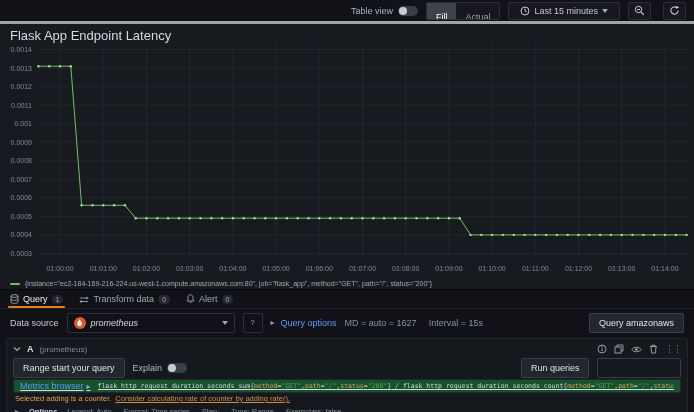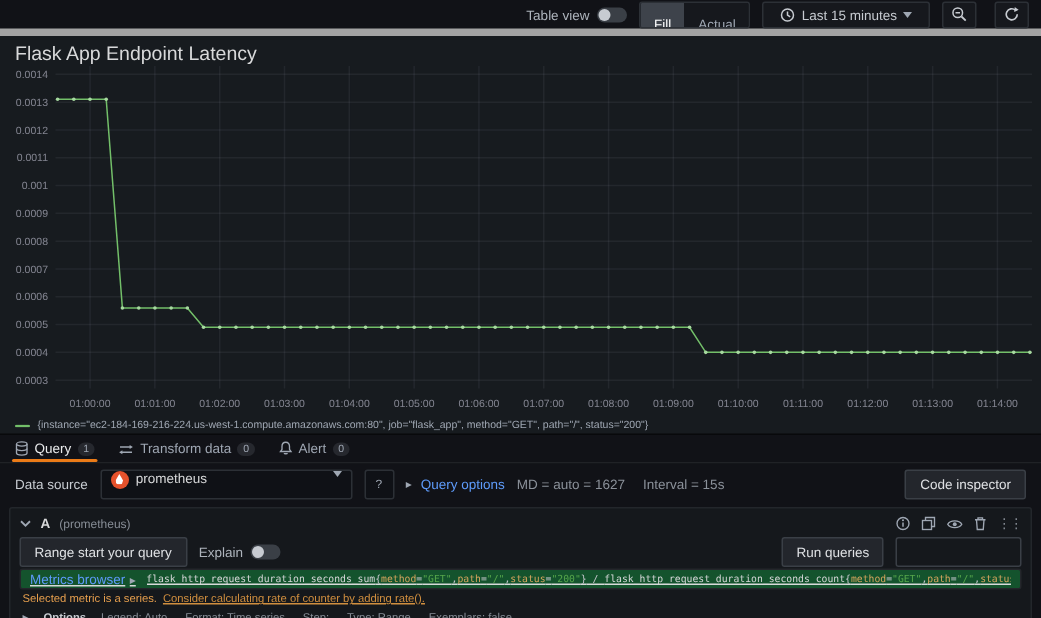--- a/index.html
+++ b/index.html
@@ -6,21 +6,21 @@
   html,body { width:694px; height:412px; overflow:hidden; }
   body {
     background:#111217;
     color:#d8d9da;
     font-family:"Liberation Sans", sans-serif;
     font-size:9px;
   }
   
   .toolbar {
     height:24px; display:flex; justify-content:flex-end; align-items:center;
-    gap:8px; padding:0 8px; background:#111217; border-bottom:5px solid #a3a3a3;
+    gap:8px; padding:0 8px; background:#111217; border-bottom:3px solid #a3a3a3;
   }
   .tv-group { display:flex; align-items:center; gap:5px; color:#aeb4bc; }
   .toggle { width:20px; height:10px; border-radius:5px; background:#3a3f46; position:relative; cursor:pointer; }
   .toggle .knob { width:8px; height:8px; border-radius:50%; background:#c7cbd1; position:absolute; top:1px; left:1px; }
   .seg-group { display:flex; border:1px solid #2c3036; border-radius:2px; overflow:hidden; height:18px; }
   .seg { padding:14px 9px; display:flex; align-items:center; color:#9fa7b3; background:#16181d; cursor:pointer; }
   .seg.active { background:#3e434b; color:#ffffff; }
   .tb-btn {
     height:18px; display:flex; align-items:center; gap:4px; padding:0 11px;
     border:1px solid #2c3036; border-radius:2px; background:#16181d; color:#c7cbd1; cursor:pointer;
@@ -40,22 +40,22 @@
   .tabs { height:19px; display:flex; align-items:stretch; gap:16px; padding:0 10px; background:#111217; border-bottom:1px solid #202226; }
   .tab { display:flex; align-items:center; gap:4px; color:#9fa7b3; position:relative; cursor:pointer; }
   .tab.active { color:#e9eaeb; }
   .tab.active::after { content:""; position:absolute; left:-2px; right:-2px; bottom:0; height:2px; background:#eb7b18; border-radius:1px; }
   .badge { font-size:7px; background:#26282e; color:#9fa7b3; border-radius:7px; padding:1px 4px; line-height:1; }
   .tab .ticon { color:#9fa7b3; }
   
   .ds-bar { height:27px; display:flex; align-items:center; gap:8px; padding:0 10px; background:#111217; }
   .ds-label { color:#c7cbd1; }
   .ds-select {
-    width:168px; height:20px; display:flex; gap:5px; padding:0 6px;
-    background:#0f1116; border:1px solid #2c3036; border-radius:2px; cursor:pointer;
+    width:168px; height:20px; display:flex; align-items:center; gap:5px; padding:0 6px;
+    background:#0f1116; border:1px solid #2c3036; border-radius:2px; cursor:pointer;font-style:italic;
   }
   .ds-select .name { flex:1; color:#d8d9da; }
   .prom-ic { width:12px; height:12px; border-radius:50%; background:#e6522c; position:relative; flex:none; }
   .prom-ic::after { content:""; position:absolute; left:3.5px; top:2.5px; width:5px; height:7px;
     background:#fff; clip-path:polygon(50% 0%, 78% 34%, 100% 62%, 88% 100%, 12% 100%, 0% 62%, 25% 32%); border-radius:40%; }
   .help-btn { width:20px; height:20px; border:1px solid #2c3036; border-radius:2px; background:#0f1116;
     display:flex; align-items:center; justify-content:center; color:#9fa7b3; font-size:8px; cursor:pointer; }
   .qopts { display:flex; align-items:center; gap:6px; cursor:pointer; }
   .chev { color:#9fa7b3; font-size:8px; }
   .link-blue { color:#5e9bfa; }
@@ -292,21 +292,21 @@
   <div class="help-btn">?</div>
   <div class="qopts">
     <span class="chev">▸</span>
     <span class="link-blue">Query options</span>
   </div>
   <div class="qopts-summary">
     <span>MD = auto = 1627</span>
     <span>Interval = 15s</span>
   </div>
   <div class="spacer"></div>
-  <div class="btn-secondary">Code inspector</div>
+  <div class="btn-secondary">Query amazonaws</div>
 </div>
 
 <div class="query-section">
   <div class="q-header">
     <svg class="ic" width="8" height="6" viewBox="0 0 8 6">
       <polyline points="1,1.5 4,4.5 7,1.5" fill="none" stroke="#9fa7b3" stroke-width="1.2"></polyline>
     </svg>
     <span class="q-ref">A</span>
     <span class="q-ds-hint">(prometheus)</span>
     <div class="spacer"></div>
@@ -347,21 +347,21 @@
     </div>
   </div>
   <div class="q-editor">
     <span class="mb-label">
       <span>Metrics browser</span>
       <span class="chev">▸</span>
     </span>
     <div class="code" id="promql-code"><span class="tk-m">flask_http_request_duration_seconds_sum</span><span class="tk-p">{</span><span class="tk-l">method</span><span class="tk-p">=</span><span class="tk-s">"GET"</span><span class="tk-p">,</span><span class="tk-l">path</span><span class="tk-p">=</span><span class="tk-s">"/"</span><span class="tk-p">,</span><span class="tk-l">status</span><span class="tk-p">=</span><span class="tk-s">"200"</span><span class="tk-p">}</span><span class="tk-p"> / </span><span class="tk-m">flask_http_request_duration_seconds_count</span><span class="tk-p">{</span><span class="tk-l">method</span><span class="tk-p">=</span><span class="tk-s">"GET"</span><span class="tk-p">,</span><span class="tk-l">path</span><span class="tk-p">=</span><span class="tk-s">"/"</span><span class="tk-p">,</span><span class="tk-l">status</span></div>
   </div>
   <div class="q-warning">
-    <span class="warn-text">Selected metric is a series.</span>
+    <span class="warn-text">Selected adding is a counter.</span>
     <span class="warn-link">Consider calculating rate of counter by adding rate().</span>
   </div>
   <div class="q-options">
     <span class="chev">▸</span>
     <span class="opt-title">Options</span>
     <span id="options-items" style="display:flex;gap:12px;">
         <span>Legend: Auto</span>
         <span>Format: Time series</span>
         <span>Step:</span>
         <span>Type: Range</span>

